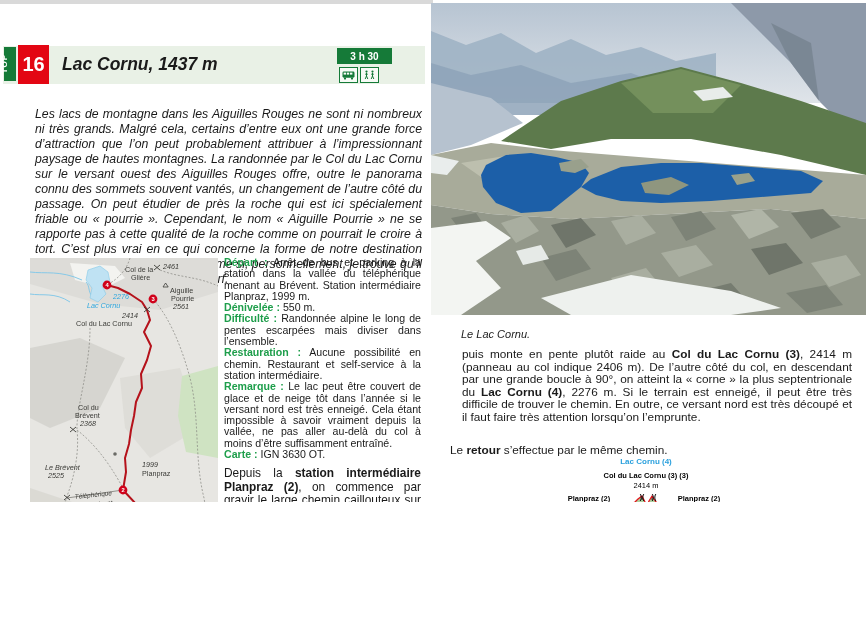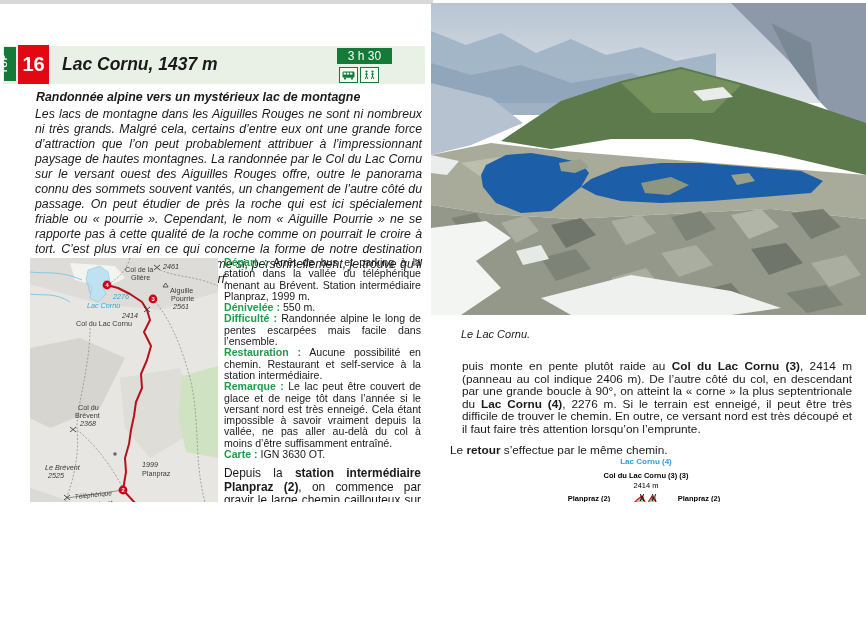--- a/index.html
+++ b/index.html
@@ -9,21 +9,21 @@
   .just{text-align:justify;text-justify:inter-word;}
   .b{font-weight:bold;}
   
   .band{background:#e9f1e6;}
   .toptab{background:#157a38;color:#fff;}
   .toptab span{position:absolute;left:-9px;top:12px;transform:rotate(-90deg);
                font-size:8px;font-weight:bold;letter-spacing:1px;}
   .numbox{background:#e30613;color:#fff;display:flex;align-items:center;justify-content:center;
           font-size:20px;font-weight:bold;}
   .title{font-size:17.5px;font-weight:bold;font-style:italic;}
-  .badge{background:#157a38;color:#fff;font-size:12px;font-weight:normal;
+  .badge{background:#157a38;color:#fff;font-size:10px;font-weight:bold;
          display:flex;align-items:center;justify-content:center;}
   .icobox{width:17px;height:14px;background:#f7fbf6;border:1px solid #157a38;
           display:flex;align-items:center;justify-content:center;}
   
   .subtitle{font-size:12.4px;font-weight:bold;font-style:italic;}
   .intro{font-size:12.3px;line-height:15px;font-style:italic;}
   .info{font-size:10.6px;line-height:11.3px;margin:0 0 0 0;}
   .ilabel{color:#1e9e4b;font-weight:bold;}
   .walk{font-size:11.9px;line-height:13.5px;margin-top:7px;}
   .caption{font-size:11px;font-style:italic;color:#222;}
@@ -71,21 +71,20 @@
           <circle cx="9.5" cy="1.5" r="1.1" stroke="none"></circle>
           <line x1="9.5" y1="2.6" x2="9.5" y2="6"></line>
             <line x1="9.5" y1="6" x2="8.2" y2="9"></line>
           <line x1="9.5" y1="6" x2="10.8" y2="9"></line>
             <line x1="8.2" y1="4.2" x2="10.8" y2="4.2"></line>
         </g>
       </svg>
     </div>
   </div>
 
-  <div class="abs subtitle" style="left:36px;top:90px;width:388px;">Randonnée alpine vers un mystérieux lac de montagne</div>
   <div class="abs intro just" style="left:35px;top:107px;width:387px;">Les lacs de montagne dans les Aiguilles Rouges ne sont ni nombreux ni très grands. Malgré cela, certains d’entre eux ont une grande force d’attraction que l’on peut probablement attribuer à l’impressionnant paysage de hautes montagnes. La randonnée par le Col du Lac Cornu sur le versant ouest des Aiguilles Rouges offre, outre le panorama connu des sommets souvent vantés, un changement de l’autre côté du passage. On peut étudier de près la roche qui est ici spécialement friable ou « pourrie ». Cependant, le nom « Aiguille Pourrie » ne se rapporte pas à cette qualité de la roche comme on pourrait le croire à tort. C’est plus vrai en ce qui concerne la forme de notre destination d’aujourd’hui, le lac « cornu » même si, personnellement, je trouve qu’il ressemble plutôt aux bois d’un cerf.</div>
 
   <div class="abs" style="left:30px;top:258px;">
     <svg width="188" height="334" viewBox="0 0 188 334">
       <rect x="0" y="0" width="188" height="334" fill="#e7e6e2"></rect>
 
       <polygon points="0,0 188,0 188,34 130,52 70,46 0,26" fill="#dddcd8"></polygon>
       <polygon points="0,90 50,80 95,100 70,150 20,170 0,160" fill="#d2d1cc" opacity="0.8"></polygon>
       <polygon points="90,120 150,110 170,170 120,200 95,170" fill="#dcdbd6" opacity="0.8"></polygon>
       <polygon points="0,230 60,250 80,300 30,334 0,334" fill="#d5d4cf" opacity="0.7"></polygon>
@@ -164,21 +163,21 @@
           <text x="93" y="234.2">2</text>
         <circle cx="165" cy="298" r="4.4" fill="#d0021b"></circle>
           <text x="165" y="300.2">1</text>
       </g>
     </svg>
   </div>
 
   <div class="abs" style="left:224px;top:257px;width:197px;">
     <p class="info just"><span class="ilabel">Départ :</span><span> Arrêt de bus et parking à la station dans la vallée du téléphérique menant au Brévent. Station intermédiaire Planpraz, 1999 m.</span></p>
     <p class="info just"><span class="ilabel">Dénivelée :</span><span> 550 m.</span></p>
-    <p class="info just"><span class="ilabel">Difficulté :</span><span> Randonnée alpine le long de pentes escarpées mais facile dans l’ensemble.</span></p>
+    <p class="info just"><span class="ilabel">Difficulté :</span><span> Randonnée alpine le long de pentes escarpées mais diviser dans l’ensemble.</span></p>
     <p class="info just"><span class="ilabel">Restauration :</span><span> Aucune possibilité en chemin. Restaurant et self-service à la station intermédiaire.</span></p>
     <p class="info just"><span class="ilabel">Remarque :</span><span> Le lac peut être couvert de glace et de neige tôt dans l’année si le versant nord est très enneigé. Cela étant impossible à savoir vraiment depuis la vallée, ne pas aller au-delà du col à moins d’être suffisamment entraîné.</span></p>
     <p class="info just"><span class="ilabel">Carte :</span><span> IGN 3630 OT.</span></p>
     <p class="walk just"><span>Depuis la </span><span class="b">station intermédiaire Planpraz (2)</span><span>, on commence par gravir le large chemin caillouteux sur la gauche. Sur la selle à environ 2030 m d’altitude, plusieurs chemins bifurquent dont deux vers le nord. On suit celui du bas qui monte à peine et qui ne tarde pas à se diviser. La ramification de gauche passe sous le Clocher de Planpraz</span></p>
   </div>
 
   <div class="abs pagenum" style="left:14px;top:592px;">56</div>
 
   <div class="abs" style="left:431px;top:3px;">
     <svg width="435" height="312" viewBox="0 0 435 312">
@@ -227,21 +226,21 @@
 
       <polygon points="0,225 55,218 80,235 45,258 70,285 30,312 0,312" fill="#f3f5f2"></polygon>
       <polygon points="110,295 200,272 300,288 350,305 300,312 140,312" fill="#eef1ee"></polygon>
       <polygon points="0,152 28,158 16,172 0,170" fill="#e9edec"></polygon>
       <polygon points="85,248 110,242 118,256 92,262" fill="#e6eae7"></polygon>
     </svg>
   </div>
 
   <div class="abs caption" style="left:461px;top:328px;">Le Lac Cornu.</div>
 
-  <div class="abs rbody just" style="left:462px;top:360px;width:390px;">
+  <div class="abs rbody just" style="left:462px;top:348px;width:390px;">
     <span>puis monte en pente plutôt raide au </span><span class="b">Col du Lac Cornu (3)</span><span>, 2414 m (panneau au col indique 2406 m). De l’autre côté du col, en descendant par une grande boucle à 90°, on atteint la « corne » la plus septentrionale du </span><span class="b">Lac Cornu (4)</span><span>, 2276 m. Si le terrain est enneigé, il peut être très difficile de trouver le chemin. En outre, ce versant nord est très découpé et il faut faire très attention lorsqu’on l’emprunte.</span>
   </div>
   <div class="abs rbody" style="left:450px;top:444px;width:390px;">
     <span>Le </span><span class="b">retour</span><span> s’effectue par le même chemin.</span>
   </div>
 
   <div class="abs" style="left:533px;top:452px;">
     <svg width="270" height="140" viewBox="0 0 270 140">
 
       <path d="M62,118 L82,64 85,61 88,60 91,57 94,56 98,52 102,50 105,47 109,44 112,50 114,54 116,49 119,44 123,50 127,53 131,55 135,57 140,59 145,62 150,64 172,118 Z" fill="#aed09e" stroke="#e2151c" stroke-width="1.3" stroke-linejoin="round"></path>

